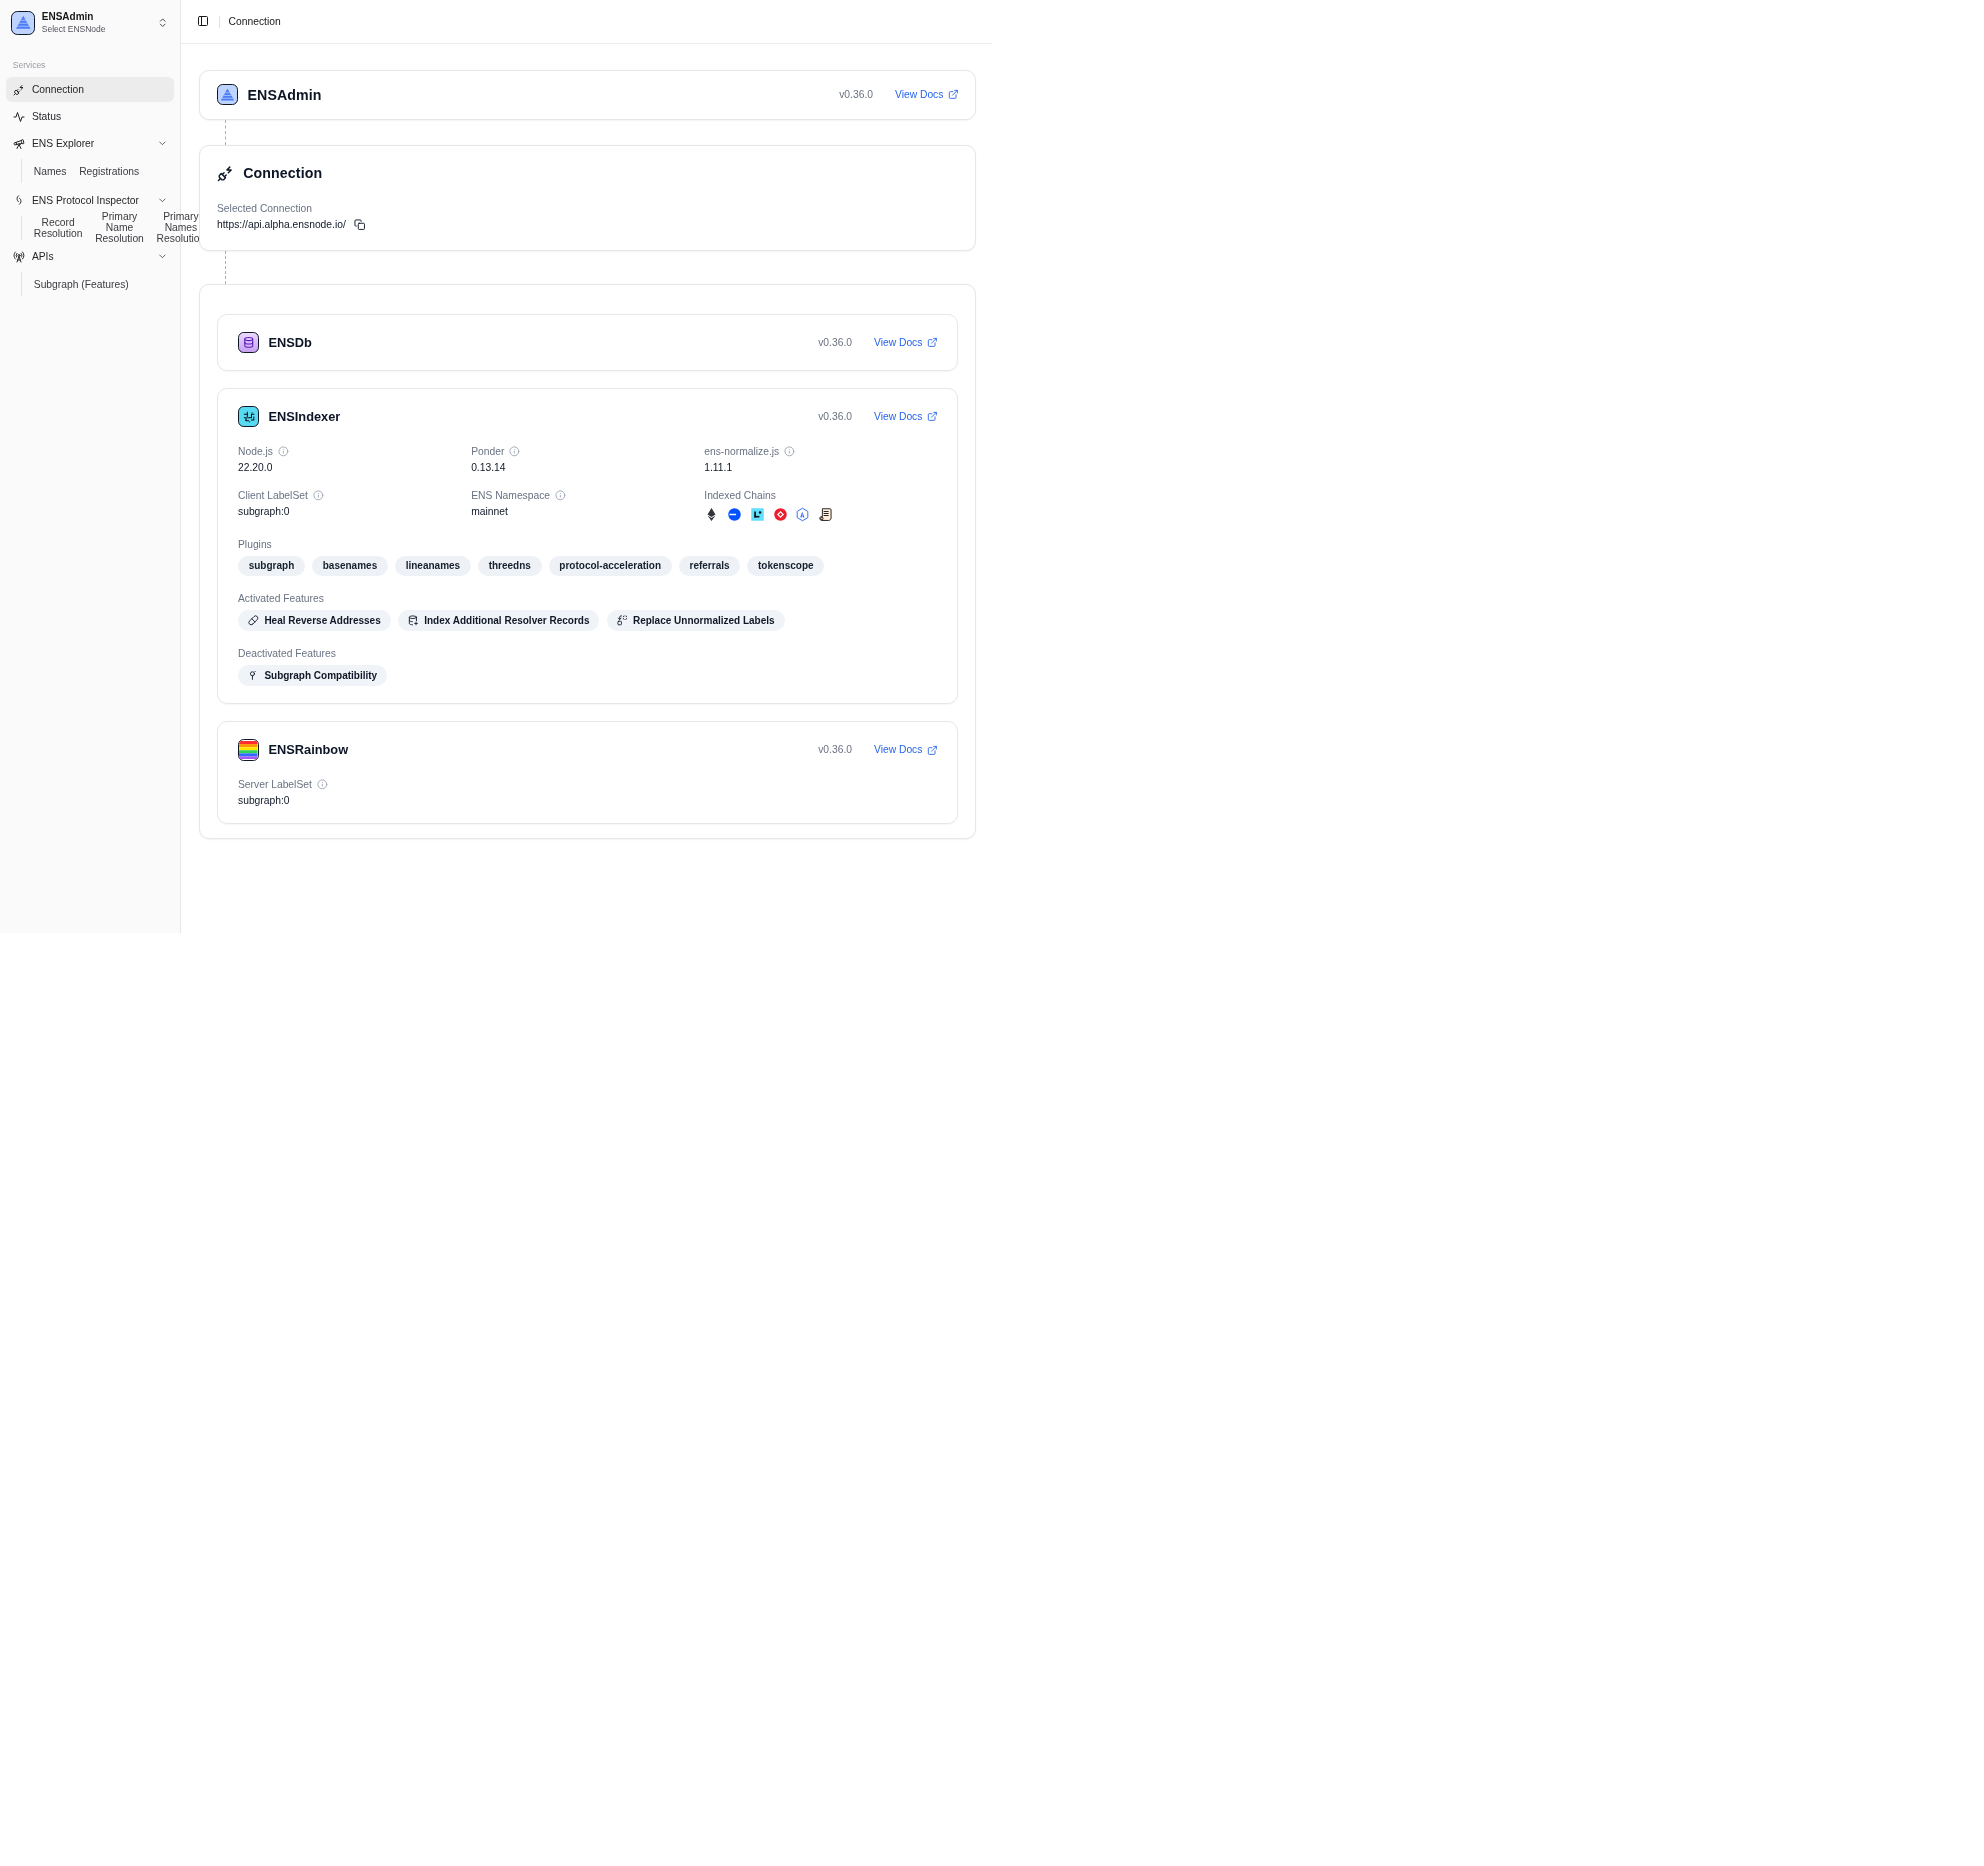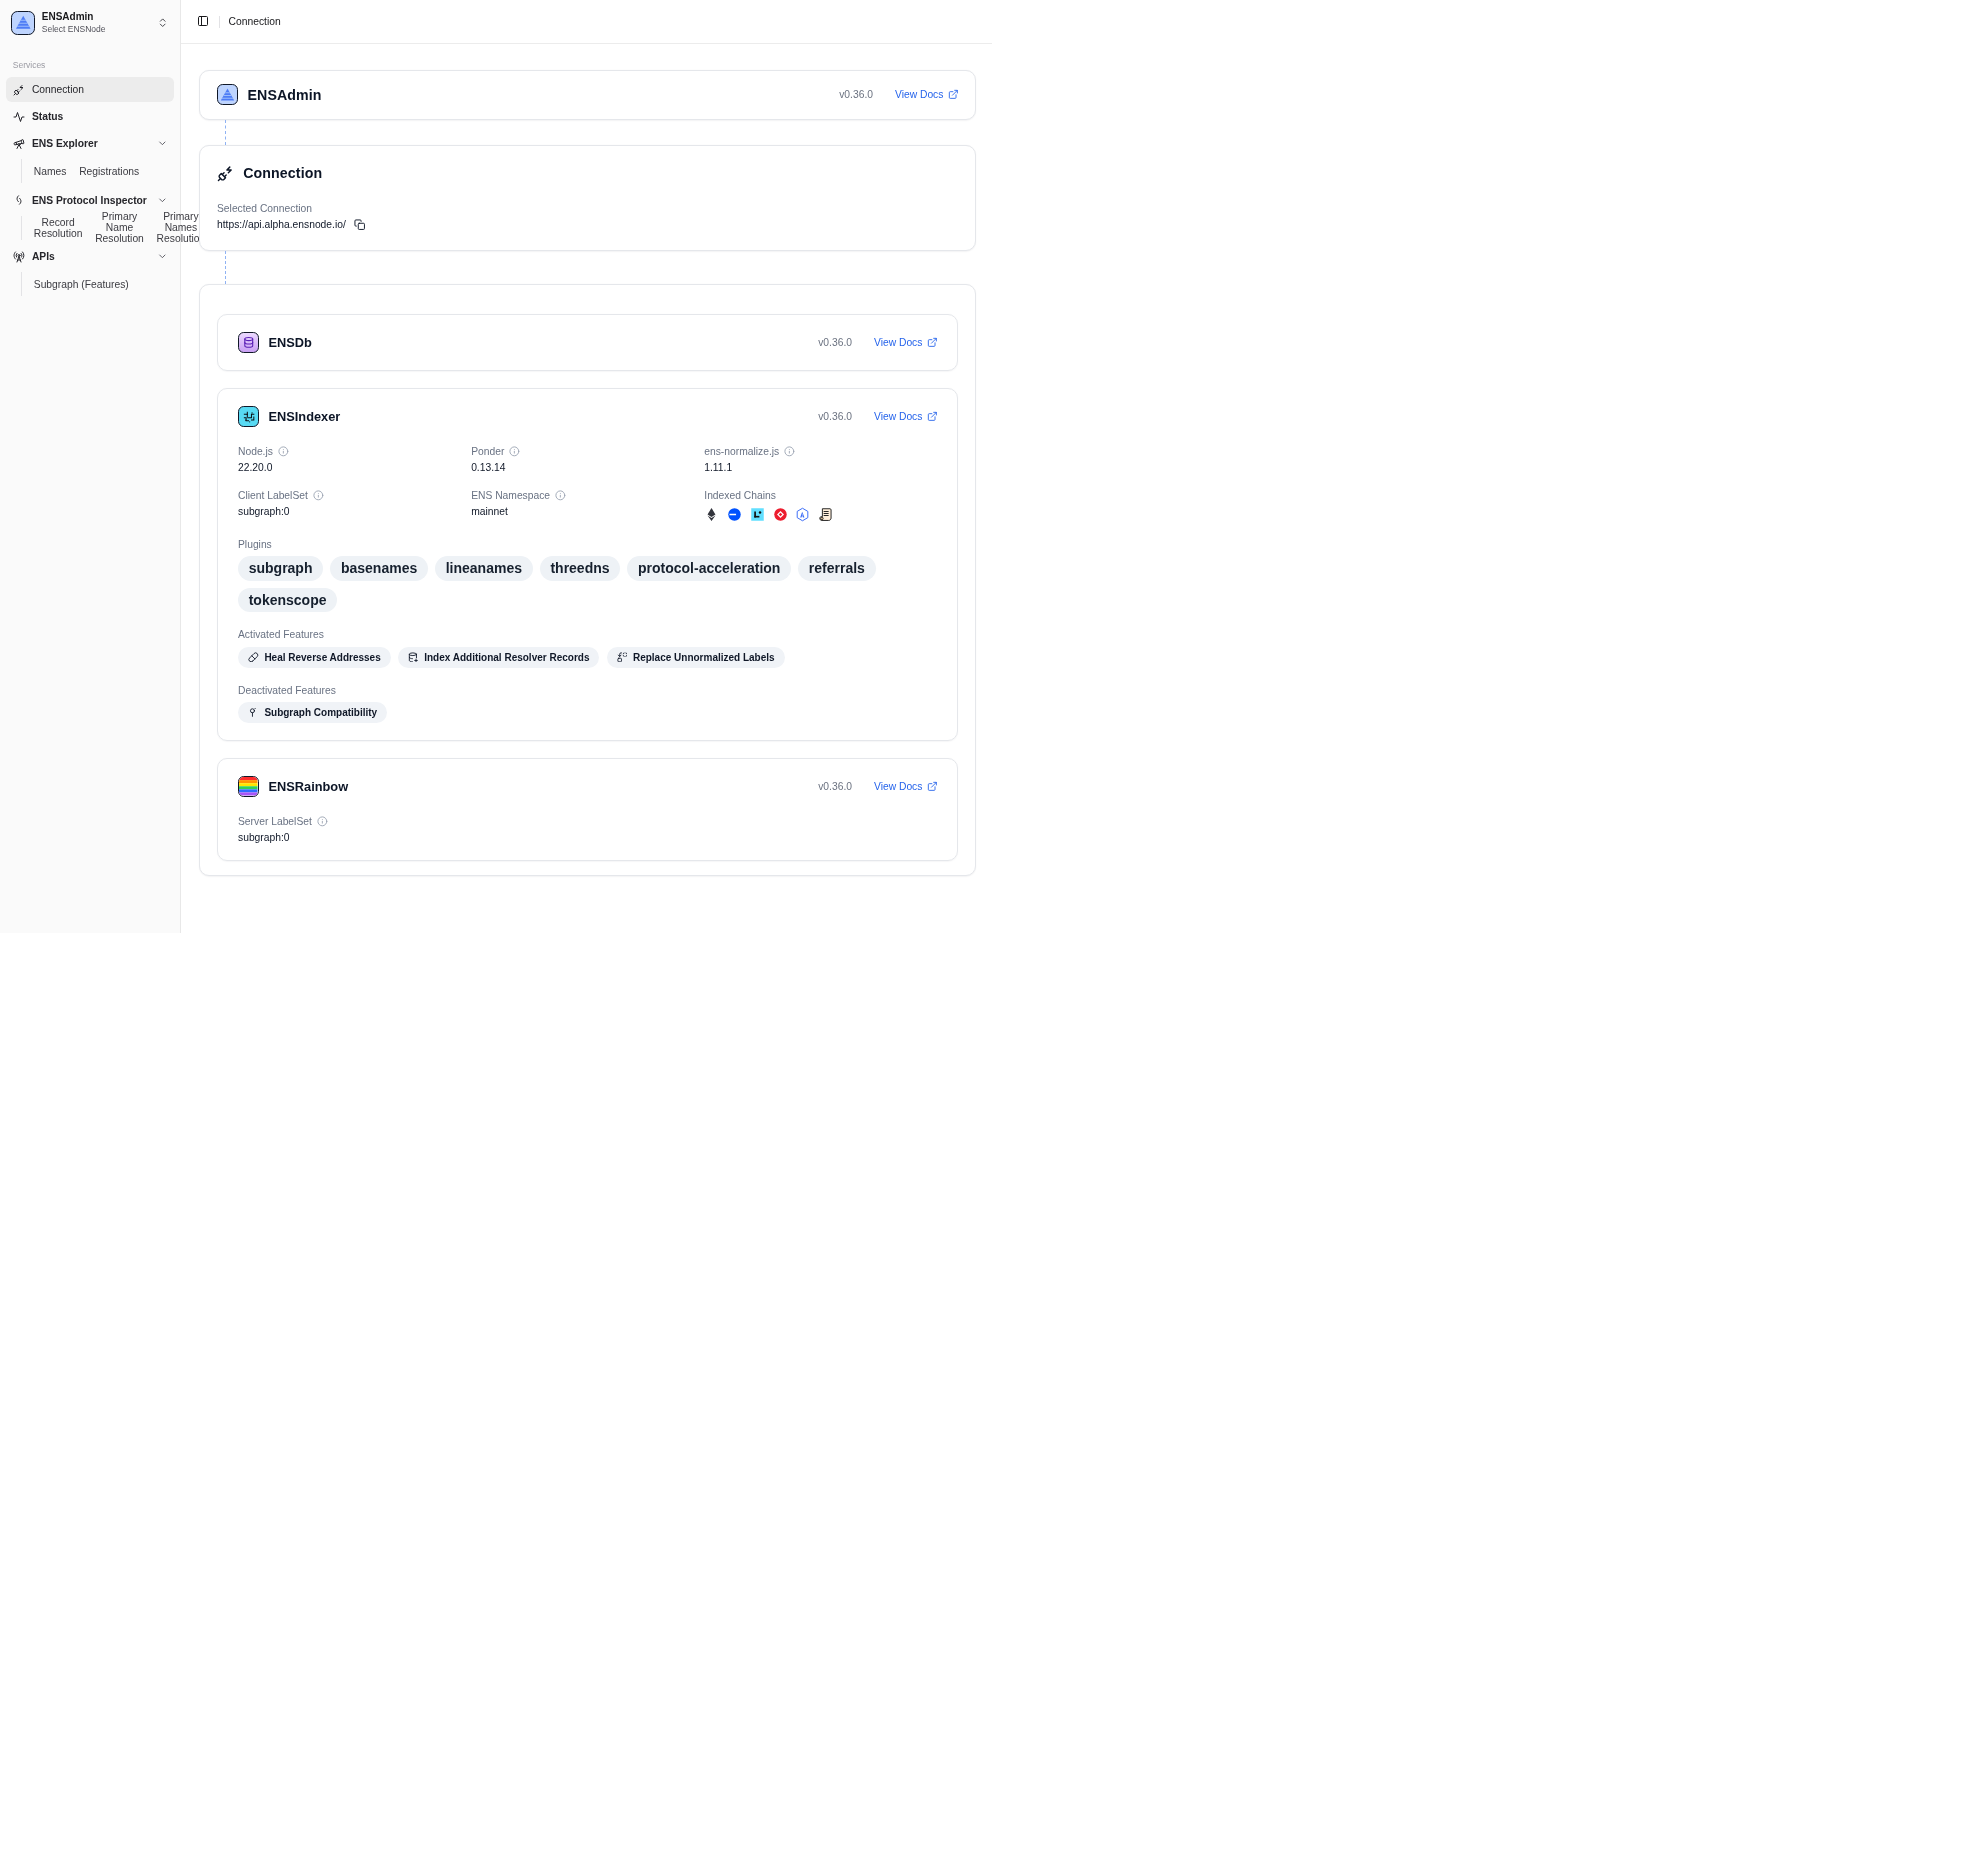--- a/index.html
+++ b/index.html
@@ -40,21 +40,21 @@
   .sb-sub { font-size: 8.5px; color: #52525b; margin-top: 1.4px; }
   .sb-chevrons { color: #3f3f46; }
   .sb-section {
     font-size: 8.5px; font-weight: 500; color: #9b9ba3;
     padding: 20px 7.1px 7.1px 7.1px;
   }
   .nav { display: flex; flex-direction: column; gap: 1.4px; }
   .nav-item {
     display: flex; align-items: center; gap: 7.1px;
     height: 25.6px; padding: 0 7.1px; border-radius: 5.7px;
-    font-size: 10.3px; color: #26262b; cursor: pointer; font-weight: bold;
+    font-size: 10.3px; color: #26262b; cursor: pointer;
   }
   .nav-item .lbl { flex: 1; }
   .nav-item.active { background: #ececec; font-weight: 500; }
   .nav-item .nav-ic { color: #232329; }
   .nav-item .chev { color: #52525b; }
   .nav-group {
     margin: 1.4px 0 2.8px 15px;
     border-left: 0.7px solid #e3e3e6;
     padding-left: 6.4px;
     display: flex; gap: 1.4px; text-align: center;
@@ -134,21 +134,21 @@
     display: grid; grid-template-columns: 1fr 1fr 1fr;
     row-gap: 17px; margin-top: 18.5px;
   }
   .chains { display: flex; align-items: center; gap: 7.8px; margin-top: 5.7px; }
   .chain-ic { width: 15px; height: 15px; }
 
   .block-label { font-size: 10.3px; color: #697283; margin-top: 17px; }
   .pill-row { display: flex; flex-wrap: wrap; gap: 7.1px; margin-top: 6.4px; }
   .pill {
     background: #eef2f6; border-radius: 710px;
-    padding: 4.3px 10.7px; font-size: 14px; font-weight: 600; color: #16202e;
+    padding: 4.3px 10.7px; font-size: 10px; font-weight: 600; color: #16202e;
   }
   .feature {
     background: #f0f3f7; border-radius: 710px;
     padding: 5px 10px; font-size: 10px; font-weight: 700; color: #101828;
     display: flex; align-items: center; gap: 5.7px;
   }
   .feature .ic { color: #101828; }
 </style>
 </head>
 <body>

